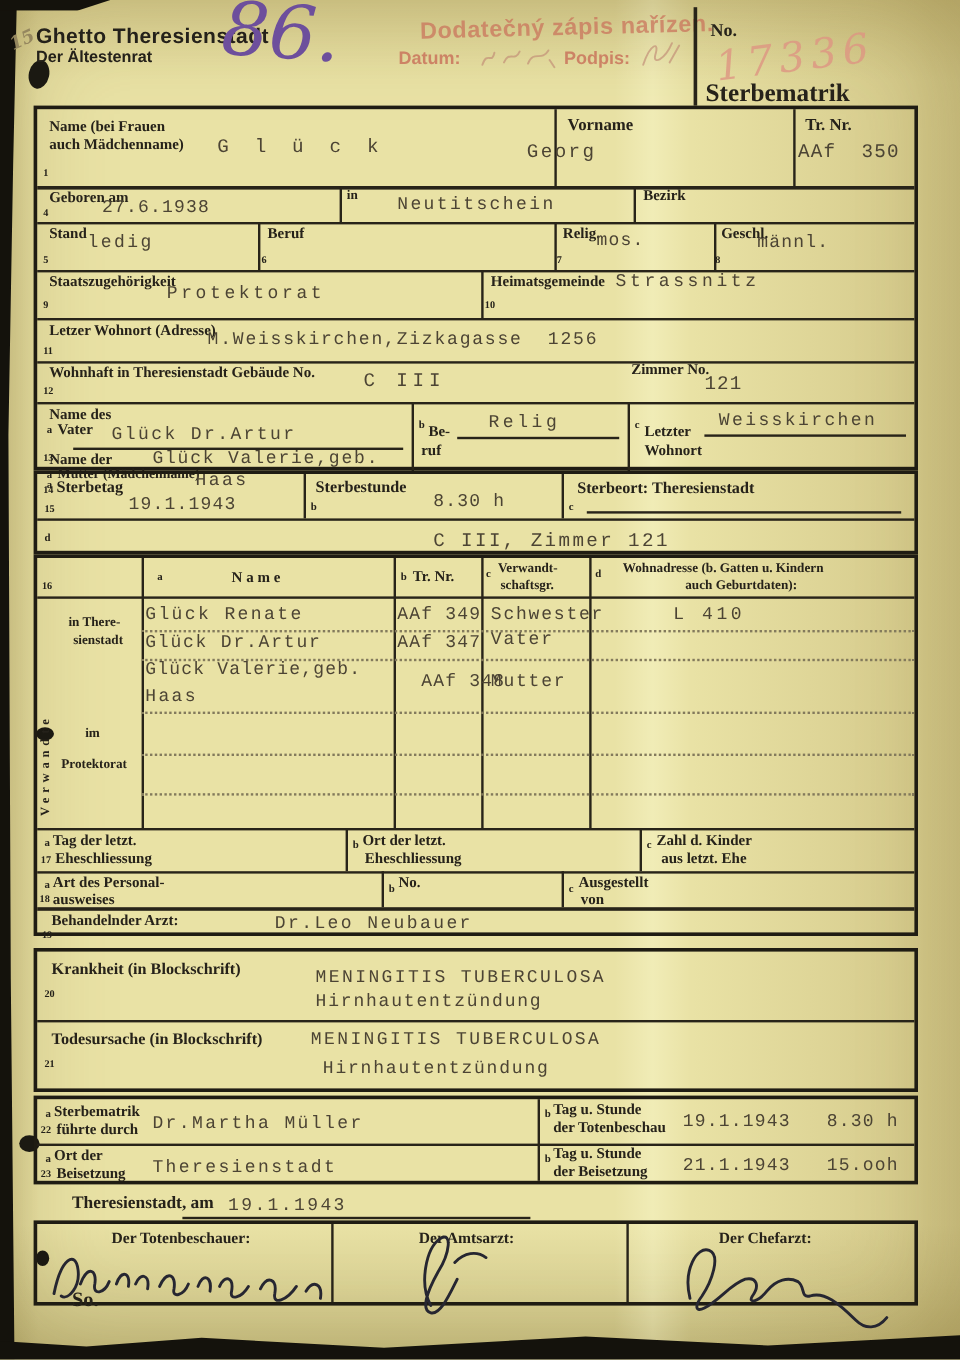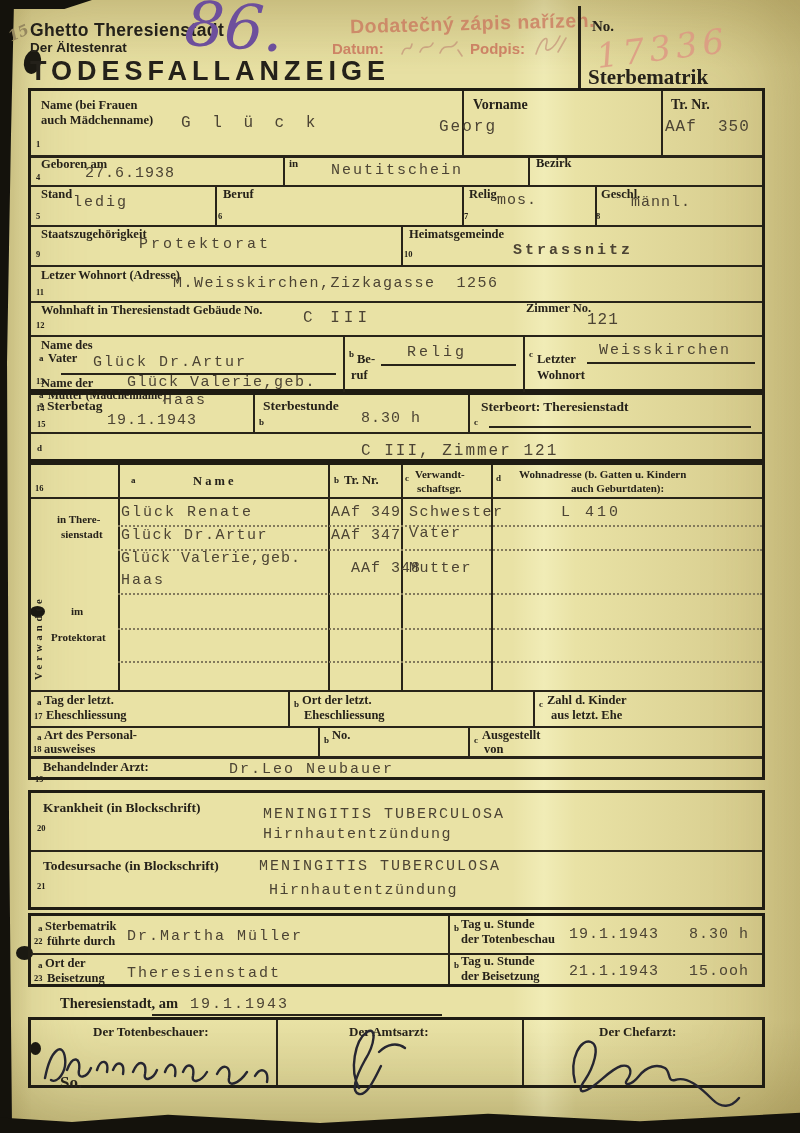--- a/index.html
+++ b/index.html
@@ -37,21 +37,20 @@
   <div class="abs" style="left:0;top:1107px;width:800px;height:26px;background:#14120c;clip-path:polygon(0 40%,9% 58%,21% 30%,40% 62%,61% 26%,80% 55%,100% 22%,100% 100%,0 100%);"></div>
   <div class="blob" style="left:24px;top:50px;width:17px;height:24px;transform:rotate(12deg);"></div>
   <div class="blob" style="left:30px;top:606px;width:15px;height:11px;"></div>
   <div class="blob" style="left:16px;top:946px;width:17px;height:14px;"></div>
   <div class="blob" style="left:30px;top:1042px;width:11px;height:13px;"></div>
 
   <div class="abs" style="left:8px;top:24px;font:italic 700 15px 'DejaVu Serif',serif;color:#95875f;transform:rotate(-24deg);">15</div>
 
   <div class="abs" style="left:30px;top:20px;font:800 17.5px 'Liberation Sans',sans-serif;letter-spacing:.4px;">Ghetto Theresienstadt</div>
   <div class="abs" style="left:30px;top:40px;font:800 13.5px 'Liberation Sans',sans-serif;">Der Ältestenrat</div>
-  <div class="abs" style="left:30px;top:56px;font:800 27px 'Liberation Sans',sans-serif;letter-spacing:5px;">TODESFALLANZEIGE</div>
 
   <div class="abs" style="left:185px;top:-10px;font:italic 400 62px 'DejaVu Serif',serif;color:#6d4f9c;transform:rotate(4deg);">86.</div>
 
   <div class="abs" style="left:350px;top:12px;font:700 19.5px 'Liberation Sans',sans-serif;color:rgba(201,116,92,.75);transform:rotate(-1.5deg);letter-spacing:.5px;">Dodatečný zápis nařízen.</div>
   <div class="abs" style="left:332px;top:40px;font:700 15px 'Liberation Sans',sans-serif;color:rgba(201,116,92,.85);">Datum:</div>
   <div class="abs" style="left:470px;top:40px;font:700 15px 'Liberation Sans',sans-serif;color:rgba(201,116,92,.85);">Podpis:</div>
   <svg class="abs" style="left:396px;top:36px;" width="70" height="26" viewBox="0 0 70 26">
     <path class="scrib" d="M6,18 C10,6 14,18 16,8 M24,16 C28,6 33,16 37,7 M44,17 C49,5 55,16 61,6 M62,14 l4,6"></path>
   </svg>
   <svg class="abs" style="left:528px;top:30px;" width="44" height="30" viewBox="0 0 44 30">
@@ -109,21 +108,21 @@
     <div class="abs type t15" style="left:466px;top:102px;">mos.</div>
     <div class="abs lbl" style="left:570px;top:97px;">Geschl.</div>
     <div class="abs idx" style="left:565px;top:120px;">8</div>
     <div class="abs type t15" style="left:600px;top:104px;">männl.</div>
 
     <div class="abs lbl" style="left:10px;top:137px;">Staatszugehörigkeit</div>
     <div class="abs idx" style="left:5px;top:158px;">9</div>
     <div class="abs type t15" style="left:108px;top:146px;letter-spacing:3px;">Protektorat</div>
     <div class="abs lbl" style="left:378px;top:137px;">Heimatsgemeinde</div>
     <div class="abs idx" style="left:373px;top:158px;">10</div>
-    <div class="abs type t15" style="left:482px;top:152px;letter-spacing:3px;font-weight:bold;">Strassnitz</div>
+    <div class="abs type t15" style="left:482px;top:136px;letter-spacing:3px;">Strassnitz</div>
 
     <div class="abs lbl" style="left:10px;top:178px;">Letzer Wohnort (Adresse)</div>
     <div class="abs idx" style="left:5px;top:196px;">11</div>
     <div class="abs type t15" style="left:142px;top:185px;letter-spacing:1.5px;">M.Weisskirchen,Zizkagasse  1256</div>
 
     <div class="abs lbl" style="left:10px;top:213px;">Wohnhaft in Theresienstadt Gebäude No.</div>
     <div class="abs idx" style="left:5px;top:229px;">12</div>
     <div class="abs type t16" style="left:272px;top:219px;letter-spacing:4px;">C III</div>
     <div class="abs lbl" style="left:495px;top:211px;">Zimmer No.</div>
     <div class="abs type t16" style="left:556px;top:221px;">121</div>

